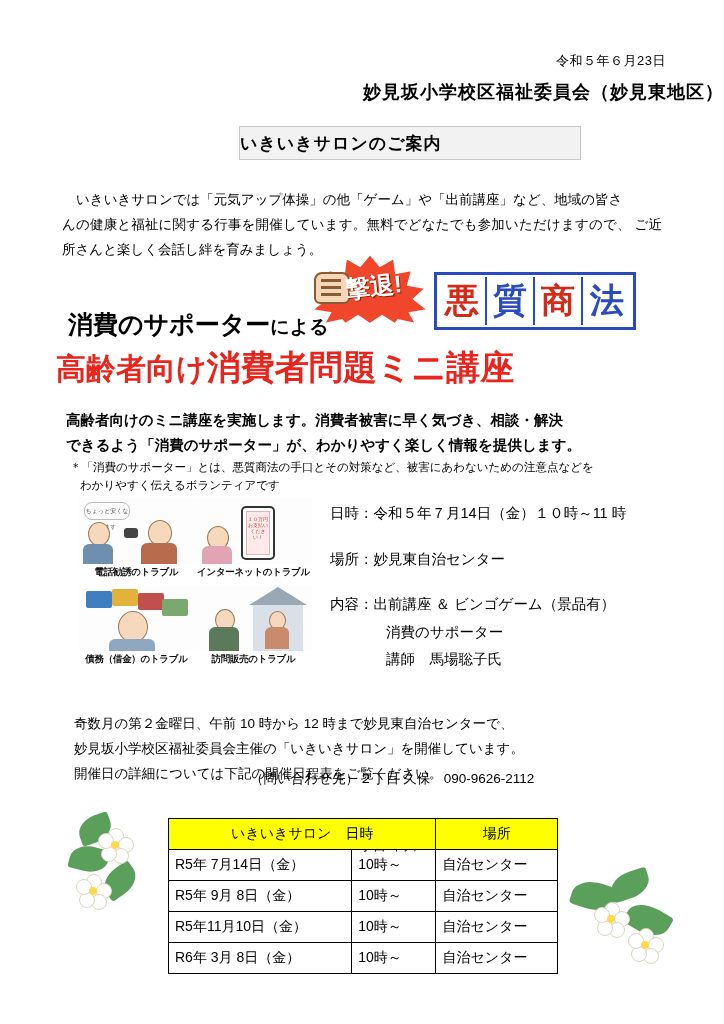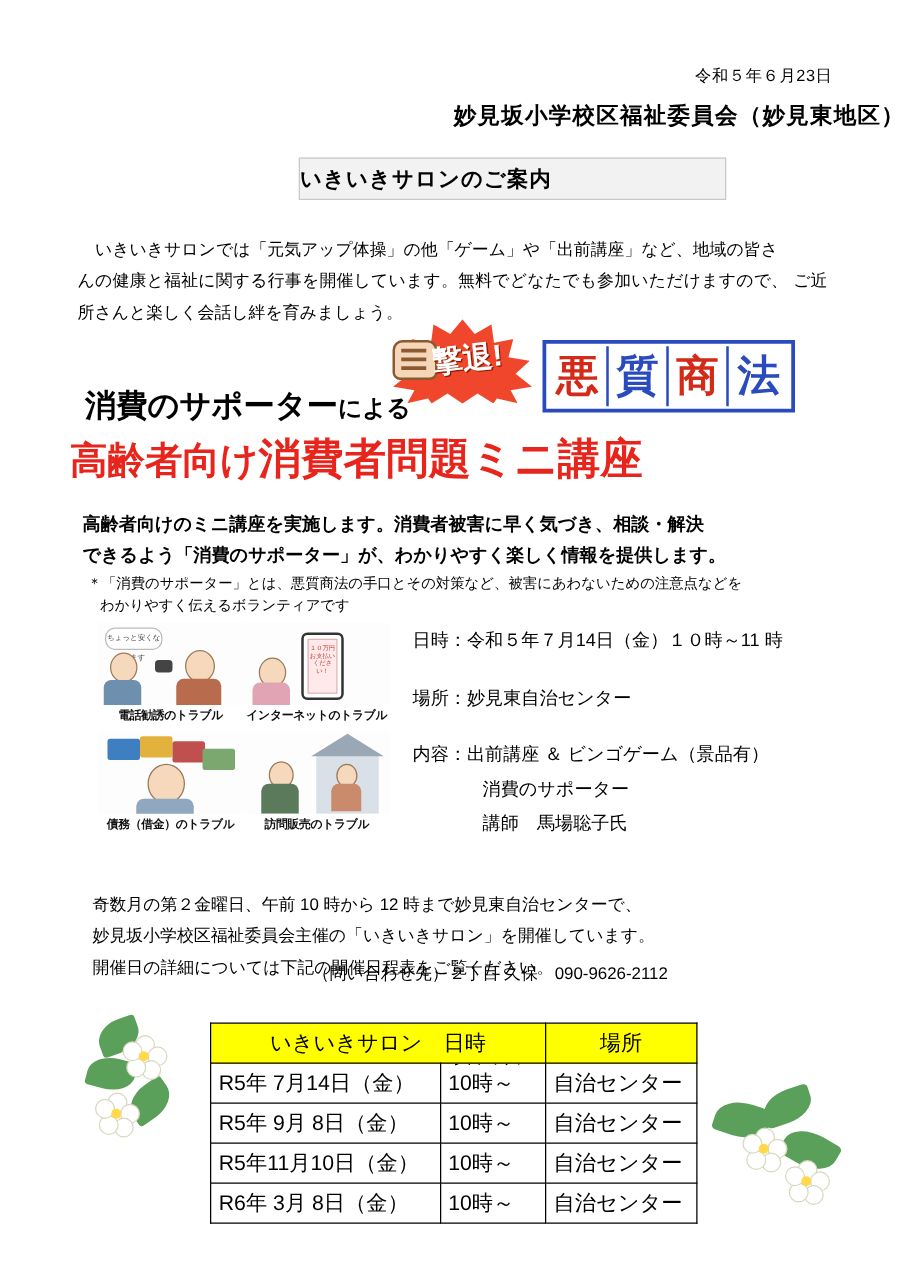--- a/index.html
+++ b/index.html
@@ -257,21 +257,21 @@
   }
   .contact .c-row { white-space: pre; }
 
   
   .sched {
     position: absolute;
     top: 818px;
     left: 168px;
     width: 390px;
     border-collapse: collapse;
-    font-size: 17px;
+    font-size: 14px;
     padding-left: 48px;
   }
   .sched th, .sched td {
     border: 1px solid #000;
     padding: 4px 6px;
     height: 22px;
   }
   .sched th {
     background: #ffff00;
     font-weight: normal;

